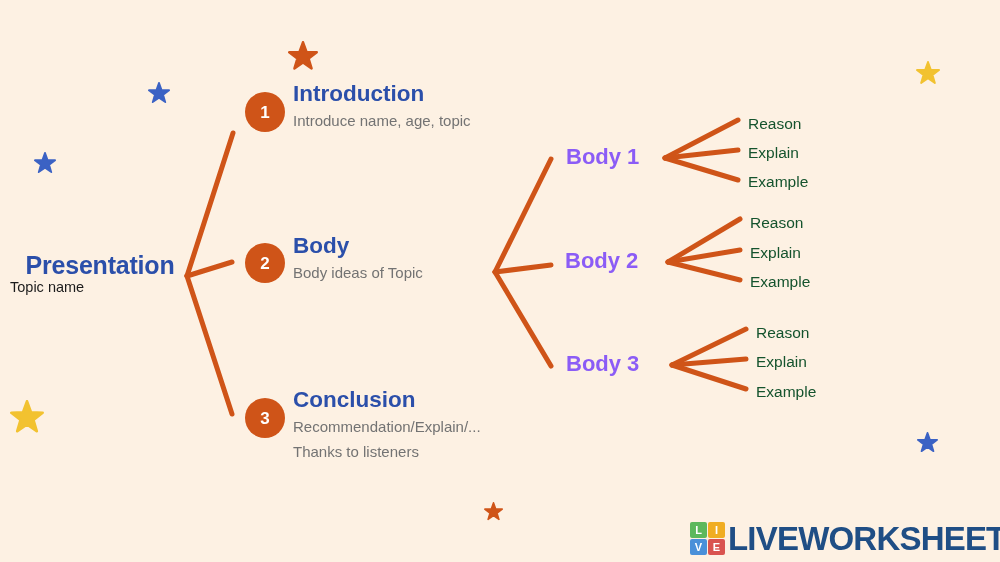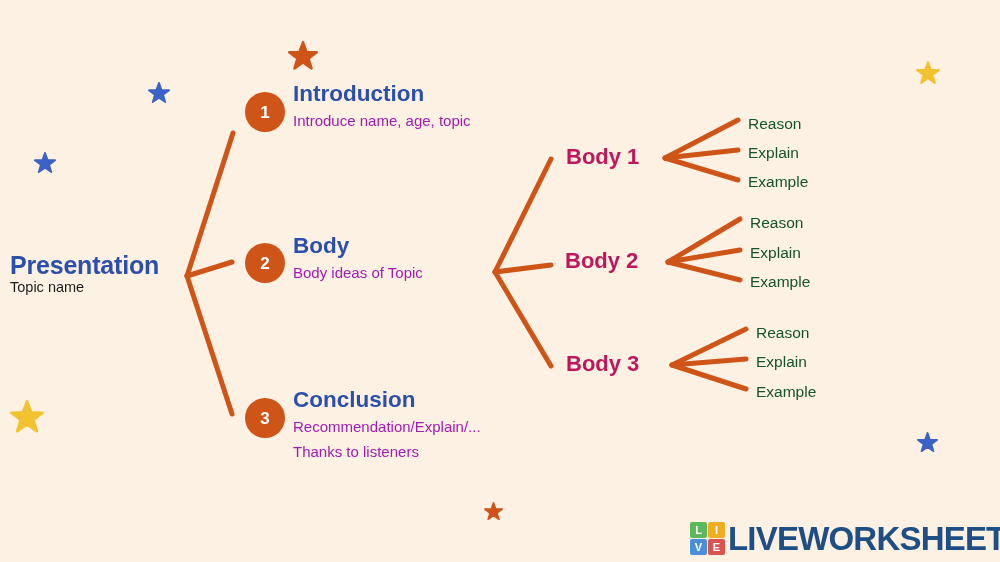--- a/index.html
+++ b/index.html
@@ -37,20 +37,21 @@
     top: 252px;
     width: 180px;
   }
   #root-node .root-title {
     color: #2b4faa;
     font-size: 25px;
     font-weight: bold;
     letter-spacing: -0.2px;
     line-height: 1.05;
     white-space: nowrap;
+    text-align: center;
   }
   #root-node .root-sub {
     color: #1c1c1c;
     font-size: 14.5px;
     line-height: 1.3;
     white-space: nowrap;
   }
   
   .num-circle {
     position: absolute;
@@ -75,33 +76,33 @@
     left: 293px;
   }
   .stage .stage-title {
     color: #2b4faa;
     font-size: 22.5px;
     font-weight: bold;
     line-height: 1.1;
     white-space: nowrap;
   }
   .stage .stage-line {
-    color: #a21caf;
+    color: #737373;
     font-size: 15px;
     line-height: 1.45;
     white-space: nowrap;
     margin-top: 3px;
   }
   #stage-1 { top: 82px; }
   #stage-2 { top: 234px; }
   #stage-3 { top: 388px; }
   
   .body-label {
     position: absolute;
-    color: #be185d;
+    color: #8b5cf6;
     font-size: 22px;
     font-weight: bold;
     white-space: nowrap;
     line-height: 1;
   }
   #body-1 { left: 566px; top: 146px; }
   #body-2 { left: 565px; top: 250px; }
   #body-3 { left: 566px; top: 353px; }
   
   .leaf-label {

